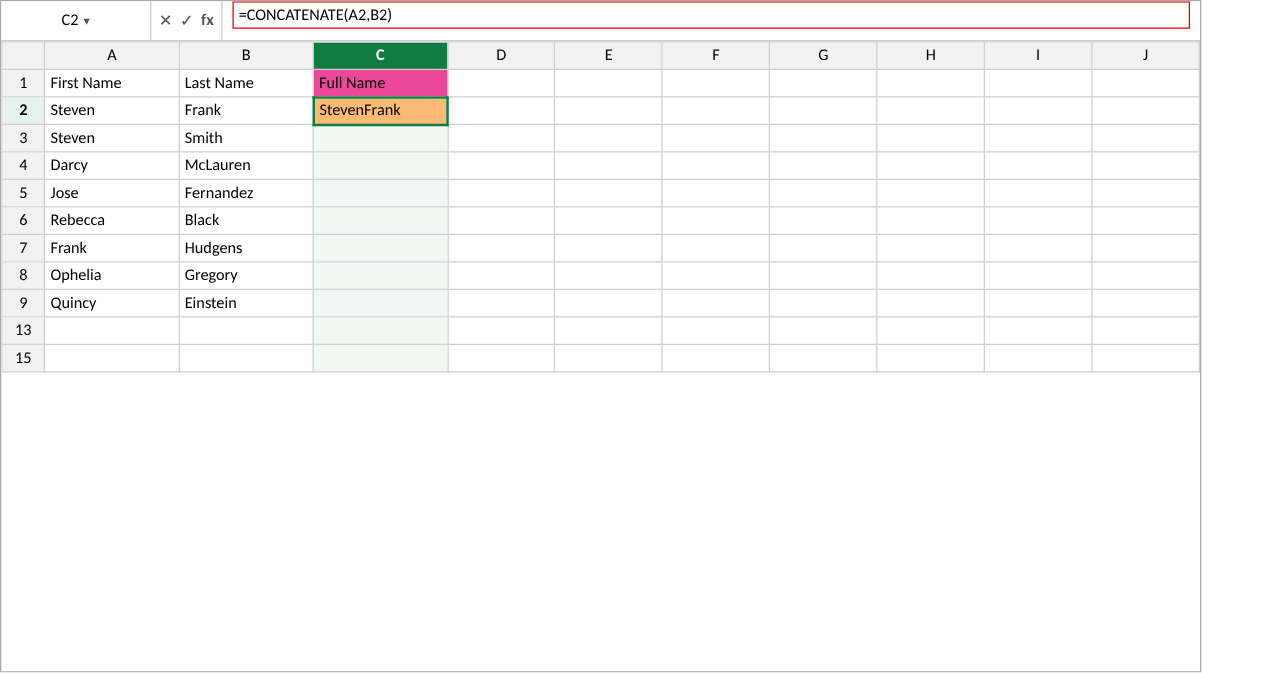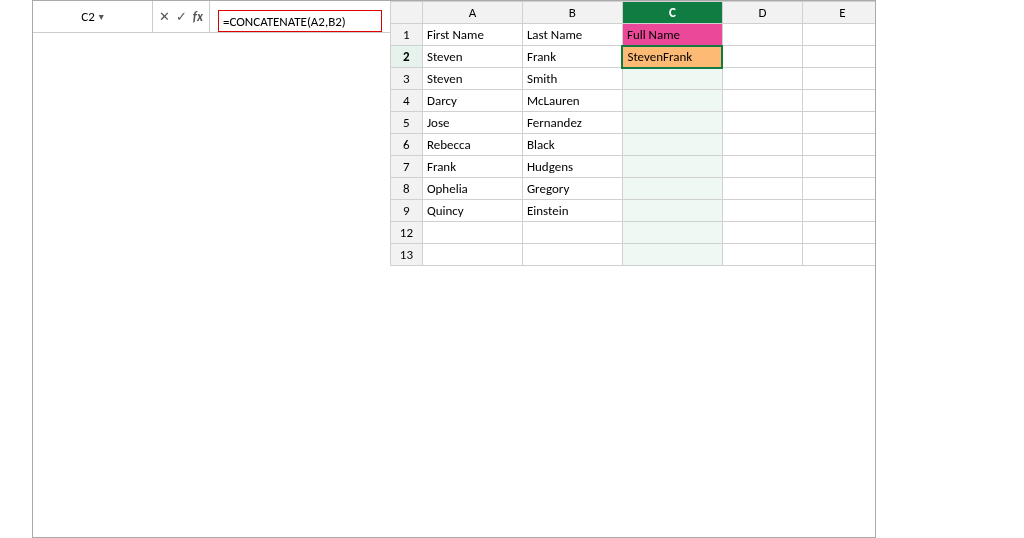--- a/index.html
+++ b/index.html
@@ -4,27 +4,26 @@
   <style>
     * { box-sizing: border-box; margin: 0; padding: 0; }
     body {
       font-family: Calibri, Arial, sans-serif;
       font-size: 13px;
       background: #fff;
       color: #000;
     }
 
     .spreadsheet-container {
-      width: 844px;
+      width: 961px;
       height: 538px;
       border: 1px solid #aaa;
       display: flex;
-      flex-direction: row;
+      flex-direction: column;
       overflow: hidden;
-      margin-left: 32px;
     }
 
     
     .formula-bar {
       display: flex;
       align-items: center;
       height: 32px;
       border-bottom: 1px solid #ccc;
       background: #fff;
       padding: 0;
@@ -64,21 +63,21 @@
     .formula-bar-icon {
       font-size: 13px;
       color: #555;
       cursor: pointer;
       user-select: none;
     }
 
     .formula-input-area {
       flex: 1;
       display: flex;
-      align-items: flex-end;
+      align-items: flex-start;
       padding: 0 8px;
       height: 100%;
     }
 
     .formula-input {
       flex: 1;
       border: 1px solid #d00;
       outline: none;
       font-size: 13px;
       padding: 2px 4px;
@@ -172,21 +171,21 @@
 <div class="spreadsheet-container">
 
   <div class="formula-bar">
     <div class="cell-reference-box">
       <span class="cell-ref-text">C2</span>
       <span class="cell-ref-dropdown">▾</span>
     </div>
     <div class="formula-bar-icons">
       <span class="formula-bar-icon">✕</span>
       <span class="formula-bar-icon">✓</span>
-      <span class="formula-bar-icon" style="font-style:italic; font-weight: bold;">fx</span>
+      <span class="formula-bar-icon" style="font-weight: bold;">fx</span>
     </div>
     <div class="formula-input-area">
       <input class="formula-input" type="text" value="=CONCATENATE(A2,B2)" style="">
     </div>
   </div>
 
   <div class="grid-area">
     <table>
       <colgroup>
         <col class="col-row-num">
@@ -328,34 +327,34 @@
             <td style="background: rgb(240, 248, 244);"></td>
             <td></td>
             <td></td>
             <td></td>
             <td></td>
             <td></td>
             <td></td>
             <td></td>
           </tr>
           <tr class="data-row">
-            <td class="row-num">12</td>
-            <td></td>
-            <td></td>
-            <td style="background: rgb(240, 248, 244);"></td>
-            <td></td>
-            <td></td>
-            <td></td>
-            <td></td>
-            <td></td>
-            <td></td>
-            <td></td>
-          </tr>
-          <tr class="data-row">
             <td class="row-num">13</td>
+            <td></td>
+            <td></td>
+            <td style="background: rgb(240, 248, 244);"></td>
+            <td></td>
+            <td></td>
+            <td></td>
+            <td></td>
+            <td></td>
+            <td></td>
+            <td></td>
+          </tr>
+          <tr class="data-row">
+            <td class="row-num">15</td>
             <td></td>
             <td></td>
             <td style="background: rgb(240, 248, 244);"></td>
             <td></td>
             <td></td>
             <td></td>
             <td></td>
             <td></td>
             <td></td>
             <td></td>

